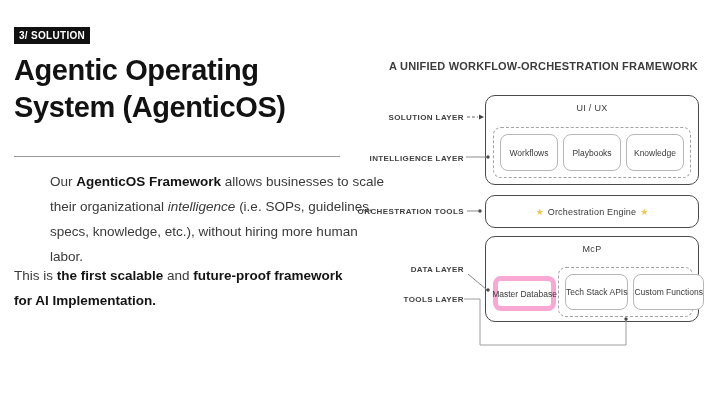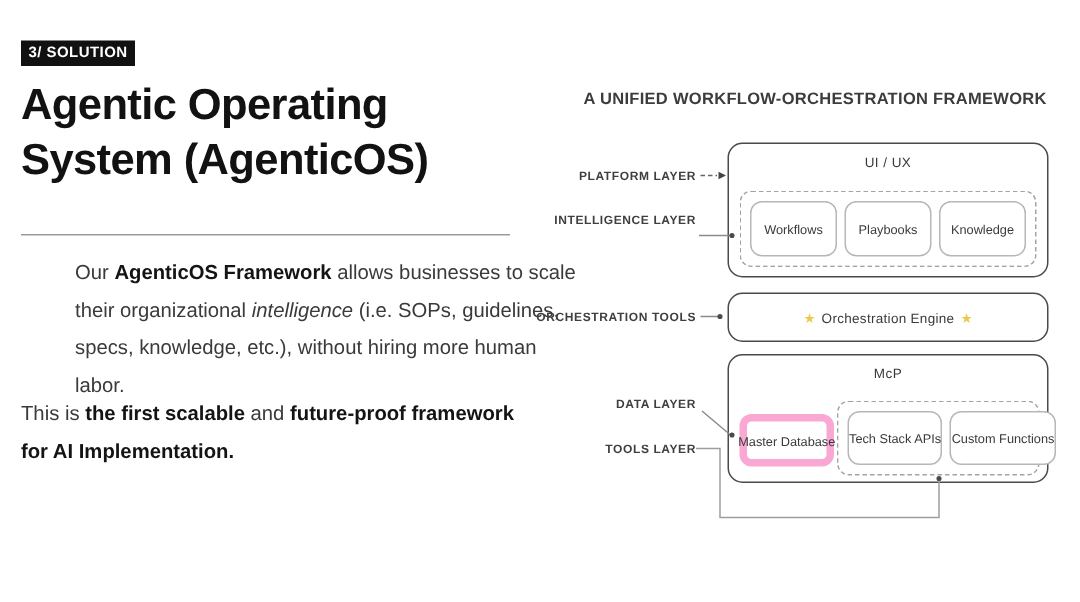--- a/index.html
+++ b/index.html
@@ -43,21 +43,21 @@
   .diagram-title {
     position: absolute; left: 389px; top: 60px; width: 320px;
     font-size: 11px; font-weight: 700; color: #3c3c3c;
     letter-spacing: .2px;
   }
   .layer-label {
     position: absolute; right: 256px; font-size: 8px; font-weight: 700;
     color: #3f3f3f; letter-spacing: .4px; white-space: nowrap;
   }
   .ll-platform      { top: 113px; }
-  .ll-intelligence  { top: 142px; }
+  .ll-intelligence  { top: 154px; }
   .ll-orchestration { top: 207px; }
   .ll-data          { top: 265px; }
   .ll-tools         { top: 295px; }
   .outer-box {
     position: absolute; left: 485px; width: 214px;
     border: 1.5px solid #4a4a4a; border-radius: 10px; background: #fff;
   }
   .box-platform { top: 95px;  height: 90px; }
   .box-orch     { top: 195px; height: 33px; display: flex; align-items: center; justify-content: center; }
   .box-mcp      { top: 236px; height: 86px; padding-left: 22px; }
@@ -95,21 +95,21 @@
   <h1 class="title">Agentic Operating System (AgenticOS)</h1>
   <div class="divider"></div>
 
   <p class="para para-1"><span>Our </span><span class="b">AgenticOS Framework</span><span> allows businesses to scale their organizational </span><span class="i">intelligence</span><span> (i.e. SOPs, guidelines, specs, knowledge, etc.), without hiring more human labor.</span></p>
 
   <p class="para para-2"><span>This is </span><span class="b">the first scalable</span><span> and </span><span class="b">future-proof framework for AI Implementation.</span></p>
 
 
   <div class="diagram-title">A UNIFIED WORKFLOW-ORCHESTRATION FRAMEWORK</div>
 
-  <div class="layer-label ll-platform">PLATFORM LAYER</div>
+  <div class="layer-label ll-platform">SOLUTION LAYER</div>
   <div class="layer-label ll-intelligence">INTELLIGENCE LAYER</div>
   <div class="layer-label ll-orchestration">ORCHESTRATION TOOLS</div>
   <div class="layer-label ll-data">DATA LAYER</div>
   <div class="layer-label ll-tools">TOOLS LAYER</div>
 
   <div class="outer-box box-platform">
     <div class="box-caption">UI / UX</div>
     <div class="dashed-group dg-intelligence">
       <div class="chip">Workflows</div>
       <div class="chip">Playbooks</div>

